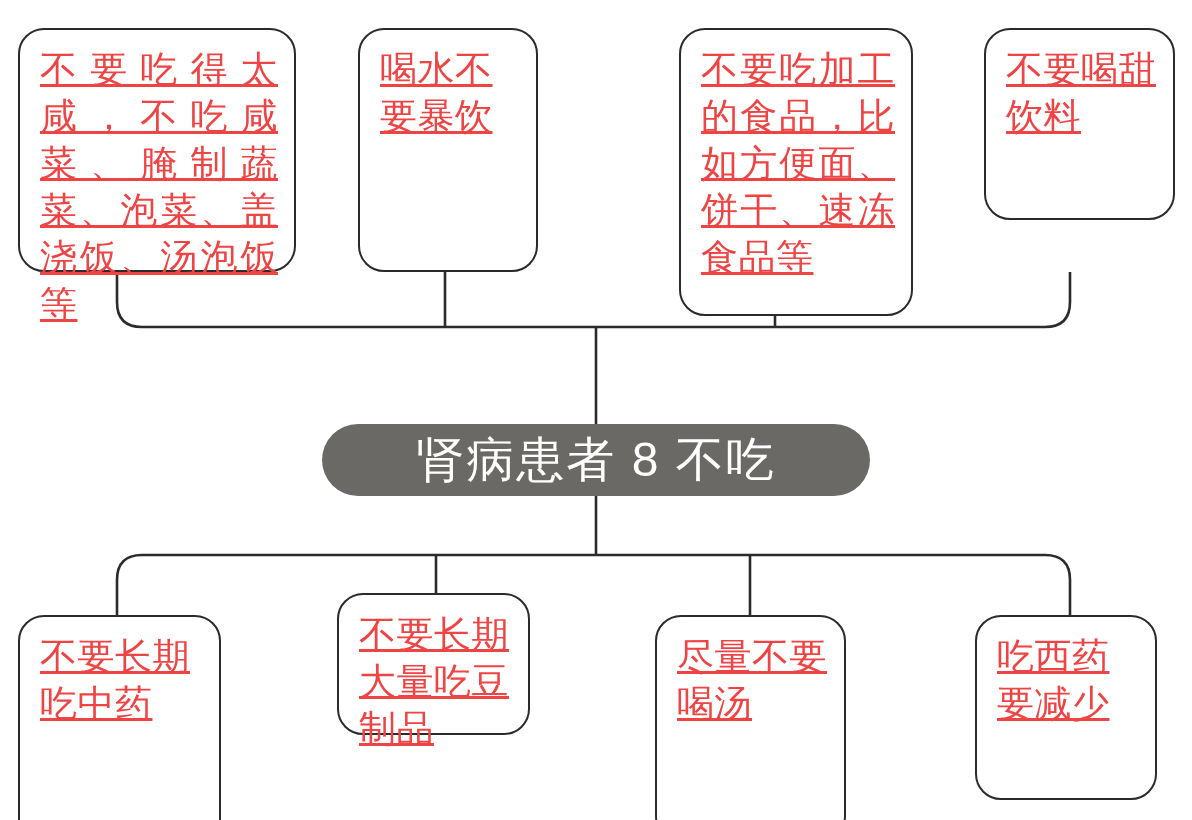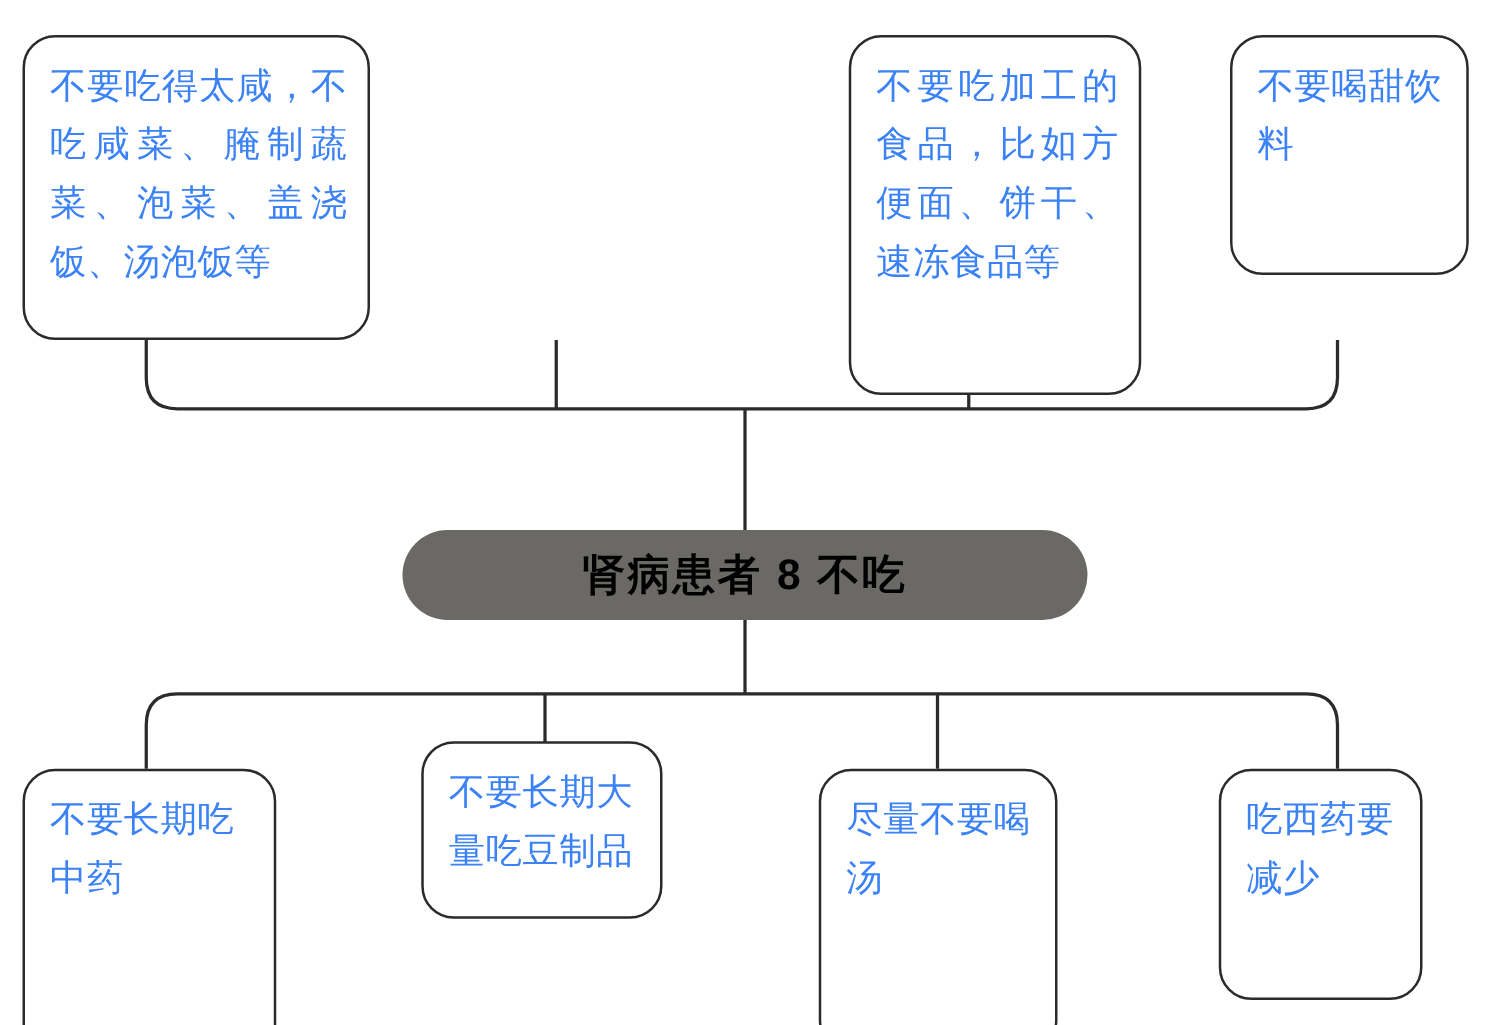--- a/index.html
+++ b/index.html
@@ -41,39 +41,40 @@
     box-sizing: border-box;
     background: #ffffff;
     border: 2.6px solid #2b2b2b;
     border-radius: 26px;
     padding: 16px 16px 10px 20px;
     display: block;
     z-index: 2;
   }
   .node-text {
     display: block;
-    color: #3b82f6;
-    font-size: 29px;
+    color: #ef4444;
+    font-size: 37px;
     line-height: 47px;
     letter-spacing: 0.5px;
     text-align: justify;
     text-justify: inter-character;
     white-space: pre-wrap;
     word-break: break-all;
+    text-decoration: underline;
   }
   
   #node-top-0 { left: 18px;  top: 28px; width: 278px;  height: 244px; }
   #node-top-1 { left: 358px; top: 28px; width: 180px;  height: 244px; }
   #node-top-2 { left: 679px; top: 28px; width: 234px;  height: 288px; }
   #node-top-3 { left: 984px; top: 28px; width: 191px;  height: 192px; }
   
   #node-bottom-0 { left: 18px;  top: 615px; width: 203px; height: 234px; }
   #node-bottom-1 { left: 337px; top: 593px; width: 193px; height: 142px; }
   #node-bottom-2 { left: 655px; top: 615px; width: 191px; height: 227px; }
-  #node-bottom-3 { left: 975px; top: 615px; width: 163px; height: 185px; }
+  #node-bottom-3 { left: 975px; top: 615px; width: 182px; height: 185px; }
 
   
   #node-top-1 .node-text,
   #node-top-3 .node-text,
   #node-bottom-0 .node-text,
   #node-bottom-1 .node-text,
   #node-bottom-2 .node-text,
   #node-bottom-3 .node-text {
     text-align: left;
     text-justify: auto;
@@ -87,26 +88,25 @@
     width: 548px;
     height: 72px;
     background: #6b6965;
     border-radius: 36px;
     display: flex;
     align-items: center;
     justify-content: center;
     z-index: 3;
   }
   #center-pill-label {
-    color: #000000;
-    font-size: 34px;
+    color: #ffffff;
+    font-size: 48px;
     line-height: 1;
     letter-spacing: 2px;
     white-space: nowrap;
-    font-weight: bold;
   }
 </style>
 </head>
 <body>
 
 <div id="canvas">
 
   <svg id="connectors" viewBox="0 0 1192 820" width="1192" height="820" xmlns="http://www.w3.org/2000/svg">
 
     <path d="M 117 272 L 117 302 Q 117 327 142 327 L 1045 327 Q 1070 327 1070 302 L 1070 272"></path>
@@ -119,20 +119,23 @@
     <line x1="596" y1="496" x2="596" y2="555"></line>
 
     <path d="M 117 615 L 117 580 Q 117 555 142 555 L 1045 555 Q 1070 555 1070 580 L 1070 615"></path>
 
     <line x1="436" y1="555" x2="436" y2="615"></line>
     <line x1="750" y1="555" x2="750" y2="615"></line>
   </svg>
 
   <div class="node" id="node-top-0">
     <span class="node-text">不要吃得太咸，不吃咸菜、腌制蔬菜、泡菜、盖浇饭、汤泡饭等</span>
+  </div>
+  <div class="node" id="node-top-1">
+    <span class="node-text">喝水不要暴饮</span>
   </div>
   <div class="node" id="node-top-2">
     <span class="node-text">不要吃加工的食品，比如方便面、饼干、速冻食品等</span>
   </div>
   <div class="node" id="node-top-3">
     <span class="node-text">不要喝甜饮料</span>
   </div>
 
   <div id="center-pill">
     <span id="center-pill-label">肾病患者 8 不吃</span>

